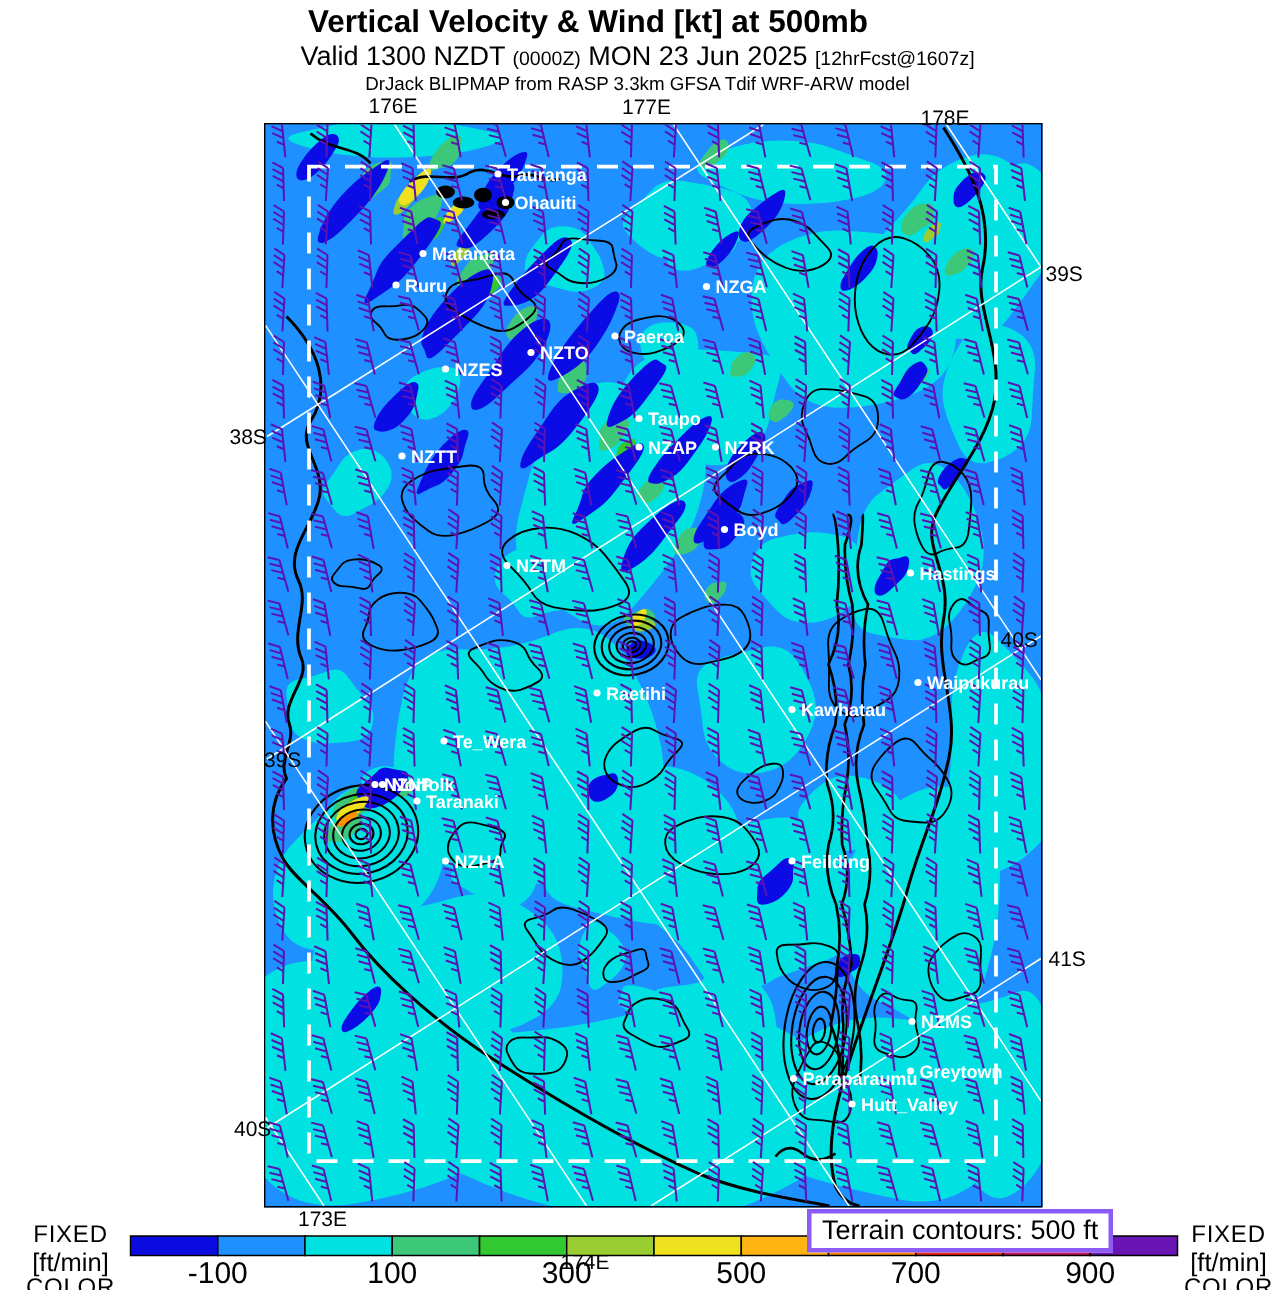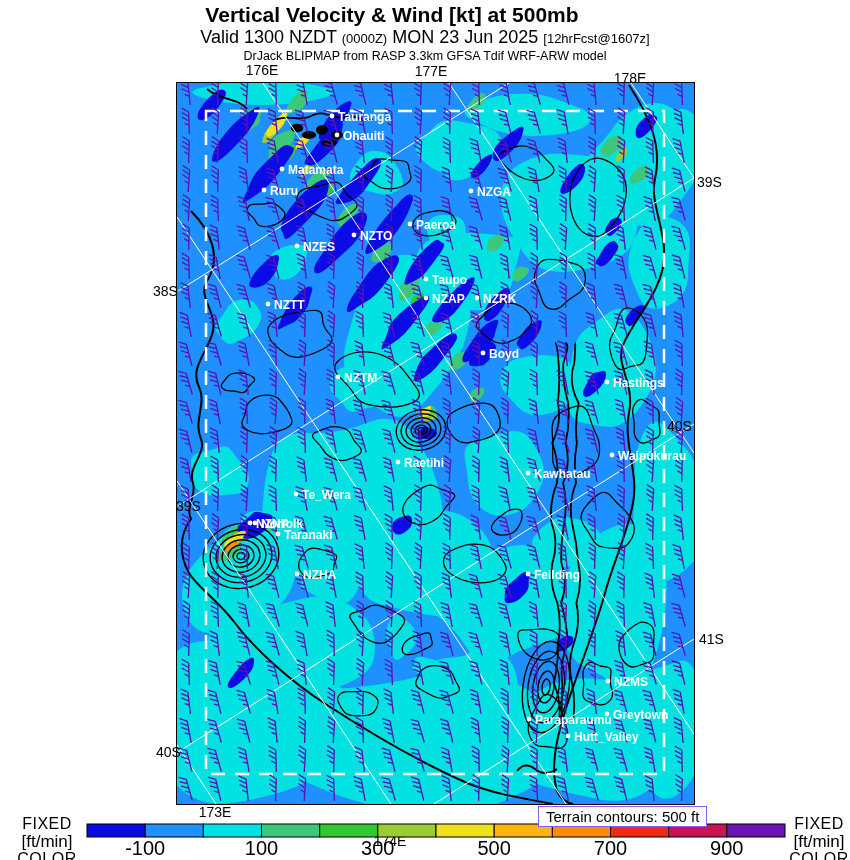--- a/index.html
+++ b/index.html
@@ -13,22 +13,22 @@
   .modelline{position:absolute;left:0;top:49px;width:850px;text-align:center;
              font-size:12.5px;color:#000;}
   #mapsvg{position:absolute;left:176px;top:82px;width:517px;height:721px;
           border:1px solid #000;background:#1e90ff;}
   .lonlab,.latlab{position:absolute;font-size:14px;color:#000;white-space:nowrap;}
   .lonlab{transform:translateX(-50%);}
   #barsvg{position:absolute;left:0;top:818px;width:850px;height:42px;}
   .fixedcap{position:absolute;text-align:center;color:#000;line-height:1;}
   .fixedcap .cap-sm{display:block;font-size:16px;font-weight:normal;letter-spacing:0.5px;}
   .fixedcap .cap-lg{display:block;font-size:17px;margin:1px 0;}
-  .terrain-note{position:absolute;left:538px;top:806px;border:1px solid #8b5cf6;
-                background:#fff;font-size:15px;color:#000;padding:1px 7px;white-space:nowrap;}
+  .terrain-note{position:absolute;left:538px;top:806px;border:3px solid #8b5cf6;
+                background:#fff;font-size:18px;color:#000;padding:1px 7px;white-space:nowrap;}
   svg text{font-family:"Liberation Sans",sans-serif;}
 </style>
 </head>
 <body>
 
 <div class="page">
 
   <div class="title">Vertical Velocity &amp; Wind [kt] at 500mb</div>
 
   <div class="subtitle"><span>Valid 1300 NZDT </span><span class="small">(0000Z)</span><span> MON 23 Jun 2025 </span><span class="small">[12hrFcst@1607z]</span></div>

